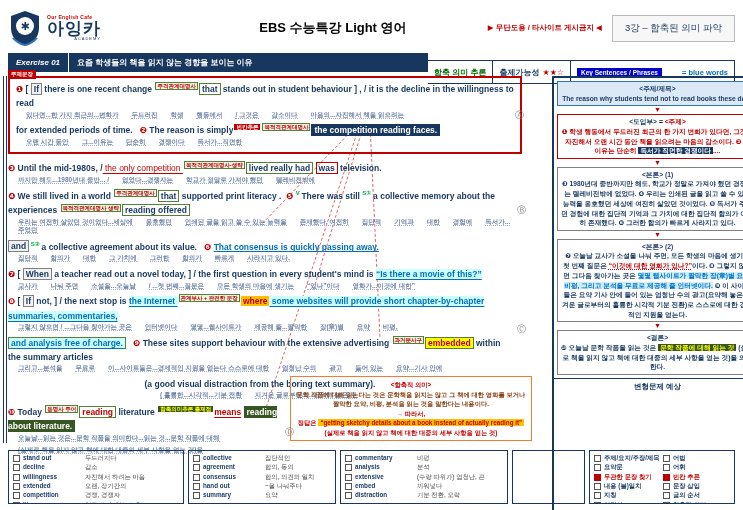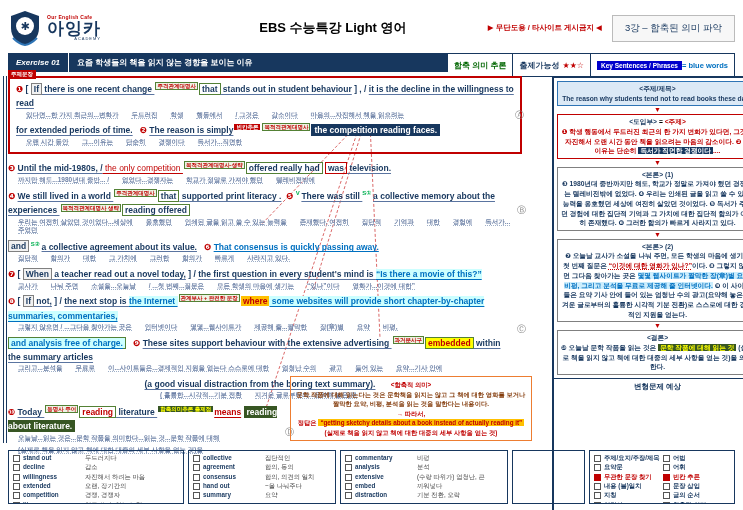--- a/index.html
+++ b/index.html
@@ -16,44 +16,44 @@
   .logo-academy{color:#17375e;font-size:4px;align-self:flex-end;letter-spacing:1px;}
   #doc-title{flex:1;text-align:center;font-size:13px;font-weight:bold;color:#000;}
   #warning{color:#c00000;font-size:7.5px;font-weight:bold;margin-right:10px;white-space:nowrap;}
   #chapter-box{border:1px solid #bbb;background:#f7f7f7;color:#17375e;font-weight:normal;font-size:9.5px;padding:6px 12px;white-space:nowrap;}
 
   
   #exbar{position:absolute;left:8px;top:53px;right:8px;height:19px;display:flex;align-items:stretch;font-size:8px;}
   .ex-dark{background:#17375e;color:#fff;display:flex;align-items:center;}
   #ex-label{padding:0 8px;font-weight:bold;font-style:italic;white-space:nowrap;border-right:1px solid #fff;}
   #ex-title{flex:1;padding:0 8px;font-weight:bold;}
-  .ex-cell{border:1px solid #17375e;border-left:none;display:flex;align-items:center;padding:11px 6px;background:#fff;white-space:nowrap;}
+  .ex-cell{border:1px solid #17375e;border-left:none;display:flex;align-items:center;padding:11px 6px;background:#fff;white-space:nowrap;margin-top:7px;}
   #ex-type{color:#006600;font-weight:bold;}
   #ex-poss{color:#17375e;font-weight:bold;}
   #ex-poss .stars{color:#c00000;margin-left:3px;}
-  #ex-key{gap:0;text-align:right;}
+  #ex-key{gap:20px;text-align:right;}
   .key-chip{background:#0000cc;color:#fff;font-weight:bold;font-size:6.5px;padding:1px 4px;}
   .key-note{color:#0070c0;font-weight:bold;font-size:7.5px;}
 
   
   #main-col{position:absolute;left:8px;top:76px;width:514px;height:367px;}
   .leftrule{position:absolute;left:-5px;top:0;height:100%;width:2px;border-left:1px solid #17375e;border-right:1px solid #17375e;}
   .sentence-group{position:relative;margin-bottom:5px;padding-right:10px;}
   .box-red{border:2px solid #c00000;padding:4px 6px 2px 6px;margin-bottom:7px;}
   .corner-chip{position:absolute;left:-2px;top:-8px;background:#c00000;color:#fff;font-size:5.5px;font-weight:bold;padding:1px 3px;}
   .eng-line{font-size:8.5px;line-height:1.7;color:#17375e;}
   .eng-line.center{text-align:center;}
   .kor-line{font-size:6.5px;line-height:1.3;margin:0 0 4px 10px;}
   .kor-line.center{text-align:center;}
   .gmark{position:absolute;right:-4px;top:42%;color:#888;font-size:9px;}
   .g4{width:272px;}
 
   .sg{display:inline;}
   .n{color:#c00000;font-weight:bold;}
-  .w{color:#17375e;font-weight:bold;text-decoration:underline;text-decoration-color:#5a74a0;text-underline-offset:2px;}
+  .w{color:#17375e;font-weight:bold;text-decoration-color:#5a74a0;text-underline-offset:2px;}
   .p{color:#17375e;font-weight:bold;}
   .sp{white-space:pre;}
   .bx{color:#17375e;font-weight:bold;border:1px solid #808080;background:#f2f2f2;padding:0 2px;}
   .gbx{color:#17375e;font-weight:bold;border:1px solid #538135;padding:0 2px;}
   .rbx{color:#17375e;font-weight:bold;border:1px solid #c00000;padding:0 2px;}
   .red{color:#c00000;font-weight:normal;text-decoration:underline;text-underline-offset:2px;}
   .blu{color:#0070c0;font-weight:bold;text-decoration:underline;text-underline-offset:2px;}
   .cyb{color:#0070c0;font-weight:bold;background:#ccffff;text-decoration:underline;text-underline-offset:2px;}
   .cybx{color:#0070c0;font-weight:bold;background:#ccffff;border:1px solid #538135;padding:0 2px;text-decoration:underline;text-underline-offset:2px;}
   .nvb{color:#fff;font-weight:bold;background:#17375e;padding:1px 3px;}
@@ -159,21 +159,21 @@
     <div id="main-sentences">
         <div class="sentence-group box-red">
           <div class="corner-chip">주제문장</div>
           <div class="eng-line"><span class="sg n">❶ </span><span class="sg p">[ </span><span class="sg bx">If</span><span class="sg w"> there is one recent change </span><span class="sg tgr">주격관계대명사</span><span class="sg gbx">that</span><span class="sg w"> stands out in student behaviour</span><span class="sg p"> ] , / </span><span class="sg w">it is the decline in the willingness to read</span></div>
           <div class="kor-line"><span class="sg k">있다면...한 가지 최근의...변화가</span><span class="sg k">두드러진</span><span class="sg k">학생</span><span class="sg k">행동에서</span><span class="sg k">/ 그것은</span><span class="sg k">감소이다</span><span class="sg k">마음의...자진해서 책을 읽으려는</span></div>
           <div class="eng-line"><span class="sg w">for extended periods of time.</span><span class="sg sp">   </span><span class="sg n">❷ </span><span class="sg w">The reason is simply</span><span class="sg trd">빈칸추론</span><span class="sg tgr">목적격관계대명사</span><span class="sg nvb">the competition reading faces.</span></div>
           <div class="kor-line"><span class="sg k">오랜 시간 동안</span><span class="sg k">그...이유는</span><span class="sg k">단순히</span><span class="sg k">경쟁이다</span><span class="sg k">독서가...직면한</span></div>
           <span class="gmark">Ⓐ</span>
         </div>
         <div class="sentence-group ">
-          <div class="eng-line"><span class="sg n">❸ </span><span class="sg w">Until the mid-1980s, /</span><span class="sg red"> the only competition </span><span class="sg tgr">목적격관계대명사·생략</span><span class="sg gbx">offered really had</span><span class="sg sp"> </span><span class="sg rbx">was</span><span class="sg w"> television.</span></div>
+          <div class="eng-line"><span class="sg n">❸ </span><span class="sg w">Until the mid-1980s, /</span><span class="sg red"> the only competition </span><span class="sg tgr">목적격관계대명사·생략</span><span class="sg gbx">lived really had</span><span class="sg sp"> </span><span class="sg rbx">was</span><span class="sg w"> television.</span></div>
           <div class="kor-line"><span class="sg k">까지만 해도...1980년대 중반... /</span><span class="sg k">없었다...경쟁자는</span><span class="sg k">학교가 정말로 가져야 했던</span><span class="sg k">텔레비전밖에</span></div>
           <div class="eng-line"><span class="sg n">❹ </span><span class="sg w">We still lived in a world </span><span class="sg tgr">주격관계대명사</span><span class="sg gbx">that</span><span class="sg w"> supported print literacy .</span><span class="sg sp">  </span><span class="sg n">❺ </span><span class="sg gm">V </span><span class="sg w">There was still </span><span class="sg gm">S① </span><span class="sg w">a collective memory about the experiences </span><span class="sg tgr">목적격관계대명사 생략</span><span class="sg gbx">reading offered</span></div>
           <div class="kor-line"><span class="sg k">우리는 여전히 살았던 것이었다...세상에</span><span class="sg k">옹호했던</span><span class="sg k">인쇄된 글을 읽고 쓸 수 있는 능력을</span><span class="sg k">존재했다. 여전히</span><span class="sg k">집단적</span><span class="sg k">기억과</span><span class="sg k">대한</span><span class="sg k">경험에</span><span class="sg k">독서가...주었던</span></div>
           <div class="eng-line"><span class="sg bx">and</span><span class="sg gm"> S② </span><span class="sg w">a collective agreement about its value.</span><span class="sg sp">   </span><span class="sg n">❻ </span><span class="sg blu">That consensus is quickly passing away.</span></div>
           <div class="kor-line"><span class="sg k">집단적</span><span class="sg k">합의가</span><span class="sg k">대한</span><span class="sg k">그 가치에</span><span class="sg k">그러한</span><span class="sg k">합의가</span><span class="sg k">빠르게</span><span class="sg k">사라지고 있다.</span></div>
           <span class="gmark">Ⓑ</span>
         </div>
         <div class="sentence-group ">
           <div class="eng-line"><span class="sg n">❼ </span><span class="sg p">[ </span><span class="sg bx">When</span><span class="sg w"> a teacher read out a novel today,</span><span class="sg p"> ] / </span><span class="sg w">the first question in every student's mind is </span><span class="sg cyb">“Is there a movie of this?”</span></div>
           <div class="kor-line"><span class="sg k">교사가</span><span class="sg k">나눠 주면</span><span class="sg k">소설을...오늘날</span><span class="sg k">/ ...첫 번째...질문은</span><span class="sg k">모든 학생의 마음에 생기는</span><span class="sg k">“있나”이다</span><span class="sg k">영화가...이것에 대한”</span></div>

